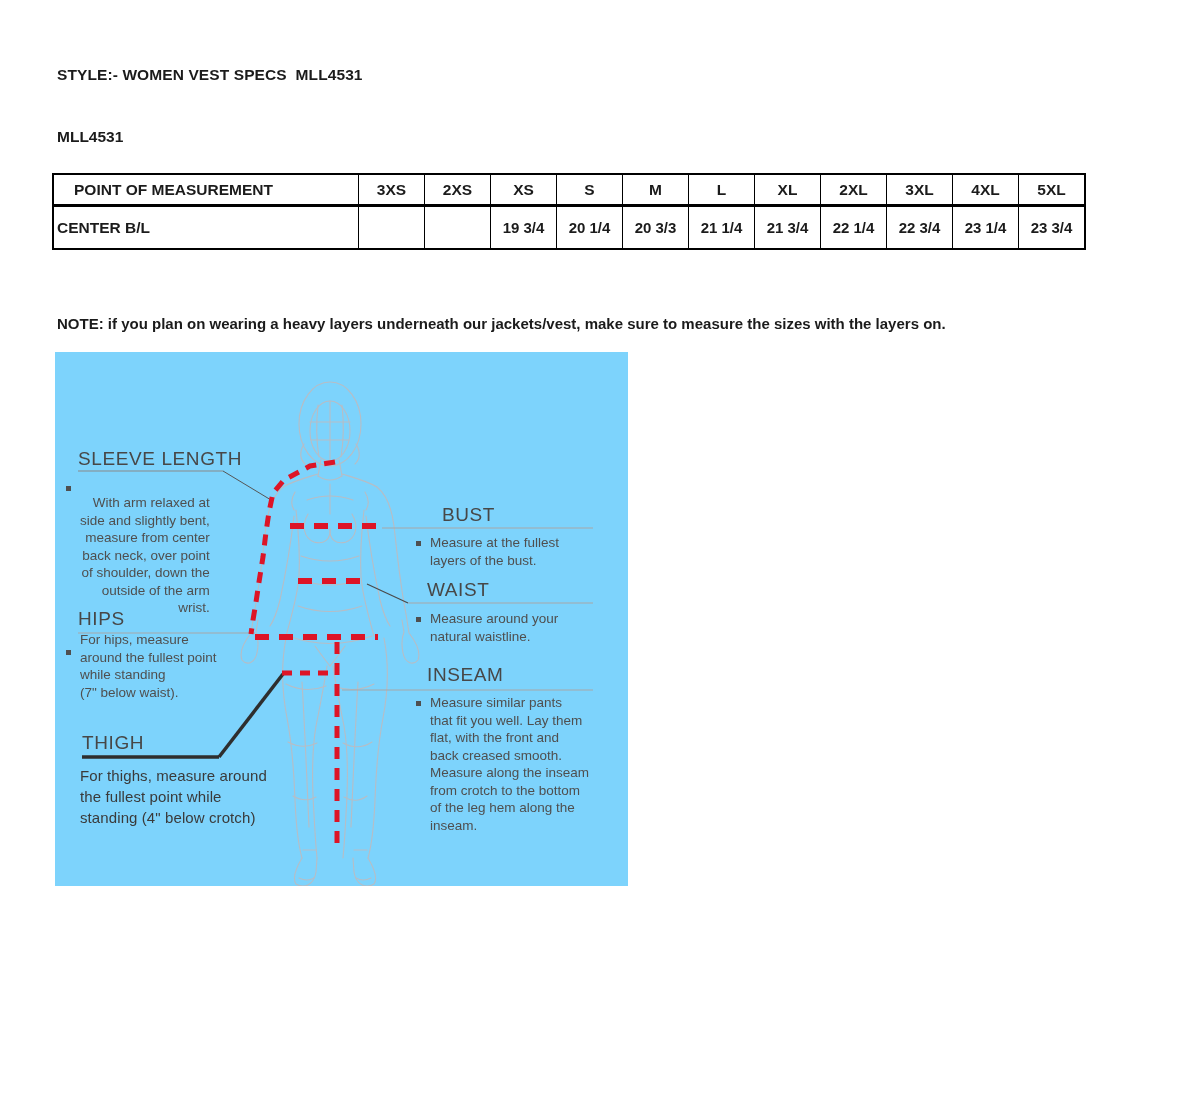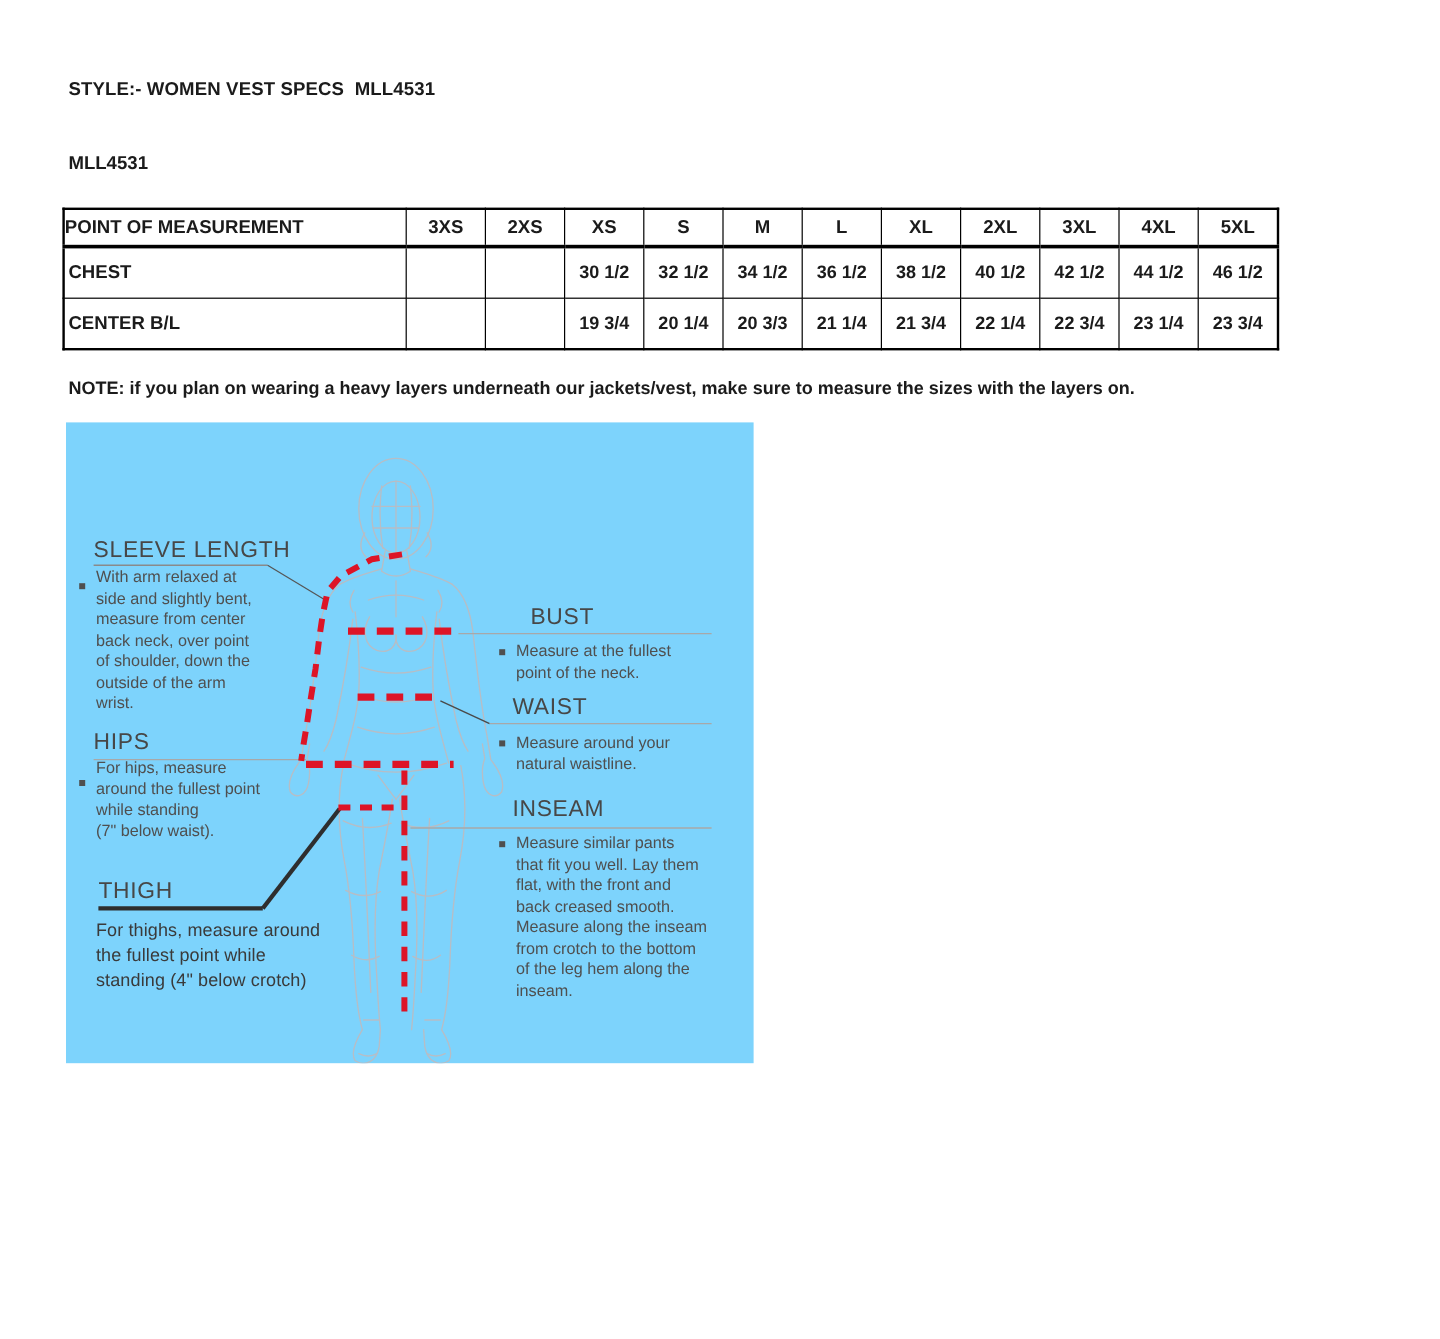--- a/index.html
+++ b/index.html
@@ -25,21 +25,21 @@
     border:2px solid var(--table-border,#000);table-layout:fixed;
   }
   table.size-chart th,table.size-chart td{
     border:1px solid var(--table-border,#000);
     font-weight:bold;white-space:pre;overflow:hidden;
   }
   table.size-chart th{
     height:27px;font-size:15.5px;text-align:center;
     border-bottom:3px solid var(--table-border,#000);
   }
-  table.size-chart th.pom{width:283px;text-align:left;padding-left:0;}
+  table.size-chart th.pom{width:283px;text-align:left;padding-left:20px;}
   table.size-chart th.size-col{width:63px;}
   table.size-chart td{height:39px;font-size:15px;text-align:center;}
   table.size-chart td.rowlabel{text-align:left;padding-left:3px;font-size:15.5px;}
   
   .diagram{
     left:55px;top:352px;width:573px;height:534px;background:#7dd3fc;
   }
   .diagram svg{position:absolute;left:0;top:0;}
   .dg-heading{
     position:absolute;font-size:19px;color:var(--diagram-heading,#474747);
@@ -76,34 +76,20 @@
           <th class="size-col">M</th>
           <th class="size-col">L</th>
           <th class="size-col">XL</th>
           <th class="size-col">2XL</th>
           <th class="size-col">3XL</th>
           <th class="size-col">4XL</th>
           <th class="size-col">5XL</th>
         </tr>
     </thead>
     <tbody id="size-body">
-        <tr>
-          <td class="rowlabel">CHEST</td>
-          <td></td>
-          <td></td>
-          <td>30 1/2</td>
-          <td>32 1/2</td>
-          <td>34 1/2</td>
-          <td>36 1/2</td>
-          <td>38 1/2</td>
-          <td>40 1/2</td>
-          <td>42 1/2</td>
-          <td>44 1/2</td>
-          <td>46 1/2</td>
-        </tr>
         <tr>
           <td class="rowlabel">CENTER B/L</td>
           <td></td>
           <td></td>
           <td>19 3/4</td>
           <td>20 1/4</td>
           <td>20 3/3</td>
           <td>21 1/4</td>
           <td>21 3/4</td>
           <td>22 1/4</td>
@@ -190,21 +176,21 @@
         <line x1="235" y1="174" x2="327" y2="174" stroke-width="6" stroke-dasharray="14 10"></line>
         <line x1="243" y1="229" x2="312" y2="229" stroke-width="6" stroke-dasharray="14 10"></line>
         <line x1="200" y1="285" x2="323" y2="285" stroke-width="6" stroke-dasharray="14 10"></line>
         <line x1="227" y1="321" x2="274" y2="321" stroke-width="5" stroke-dasharray="10 8"></line>
         <line x1="282" y1="290" x2="282" y2="492" stroke-width="5" stroke-dasharray="12 9"></line>
       </g>
     </svg>
 
     <div class="dg-heading" style="left:23px;top:96px;">SLEEVE LENGTH</div>
     <span class="bullet" style="left:11px;top:134px;"></span>
-    <div class="dg-desc" style="left:25px;top:120px;">With arm relaxed at
+    <div class="dg-desc" style="left:25px;top:142px;text-align:right;">With arm relaxed at
 side and slightly bent,
 measure from center
 back neck, over point
 of shoulder, down the
 outside of the arm
 wrist.</div>
 
     <div class="dg-heading" style="left:23px;top:256px;">HIPS</div>
     <span class="bullet" style="left:11px;top:298px;"></span>
     <div class="dg-desc" style="left:25px;top:279px;">For hips, measure
@@ -213,21 +199,21 @@
 (7" below waist).</div>
 
     <div class="dg-heading" style="left:27px;top:380px;">THIGH</div>
     <div class="dg-desc thigh" style="left:25px;top:413px;">For thighs, measure around
 the fullest point while
 standing (4" below crotch)</div>
 
     <div class="dg-heading" style="left:372px;top:152px;margin-left:15px;">BUST</div>
     <span class="bullet" style="left:361px;top:189px;"></span>
     <div class="dg-desc" style="left:375px;top:182px;">Measure at the fullest
-point of the neck.</div>
+layers of the bust.</div>
 
     <div class="dg-heading" style="left:372px;top:227px;">WAIST</div>
     <span class="bullet" style="left:361px;top:265px;"></span>
     <div class="dg-desc" style="left:375px;top:258px;">Measure around your
 natural waistline.</div>
 
     <div class="dg-heading" style="left:372px;top:312px;">INSEAM</div>
     <span class="bullet" style="left:361px;top:349px;"></span>
     <div class="dg-desc" style="left:375px;top:342px;">Measure similar pants
 that fit you well. Lay them

